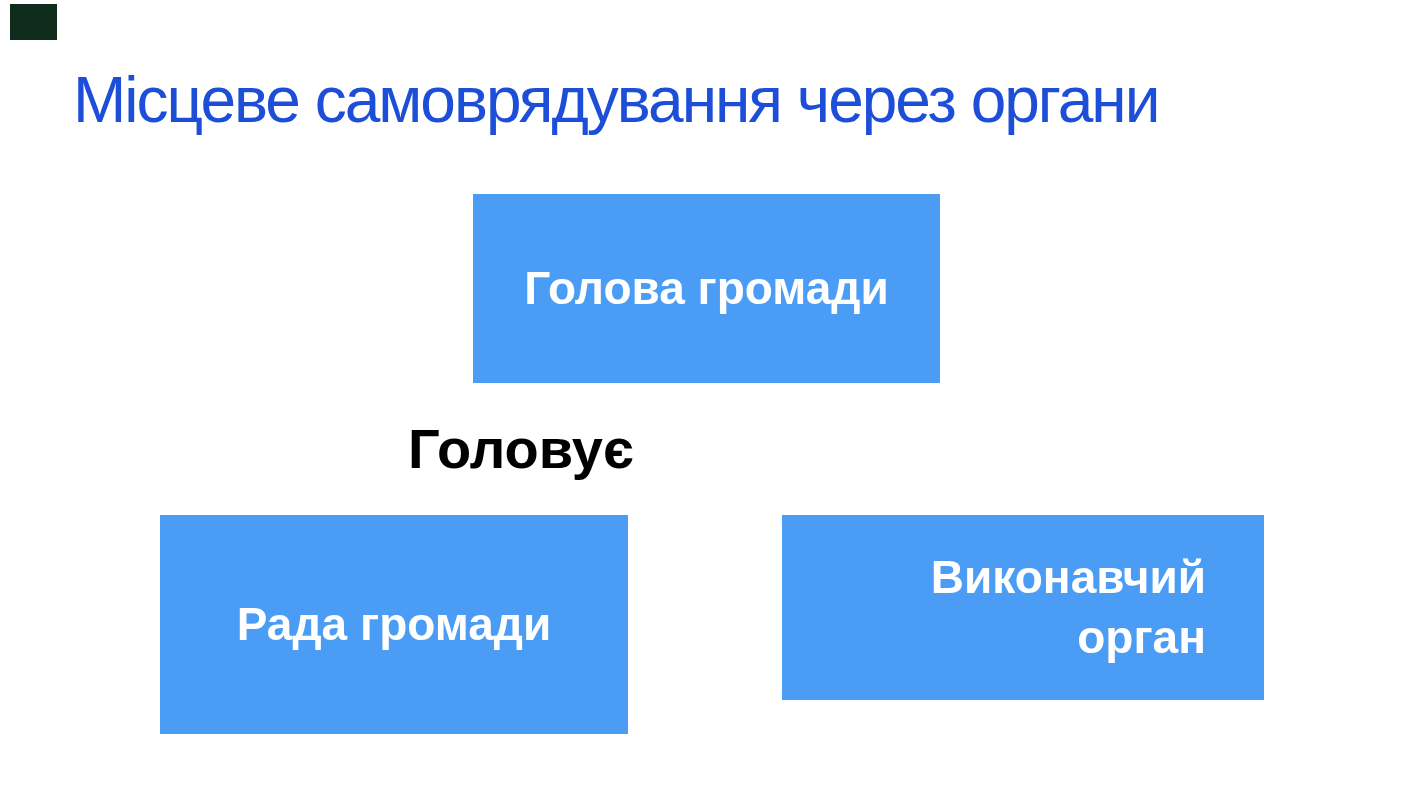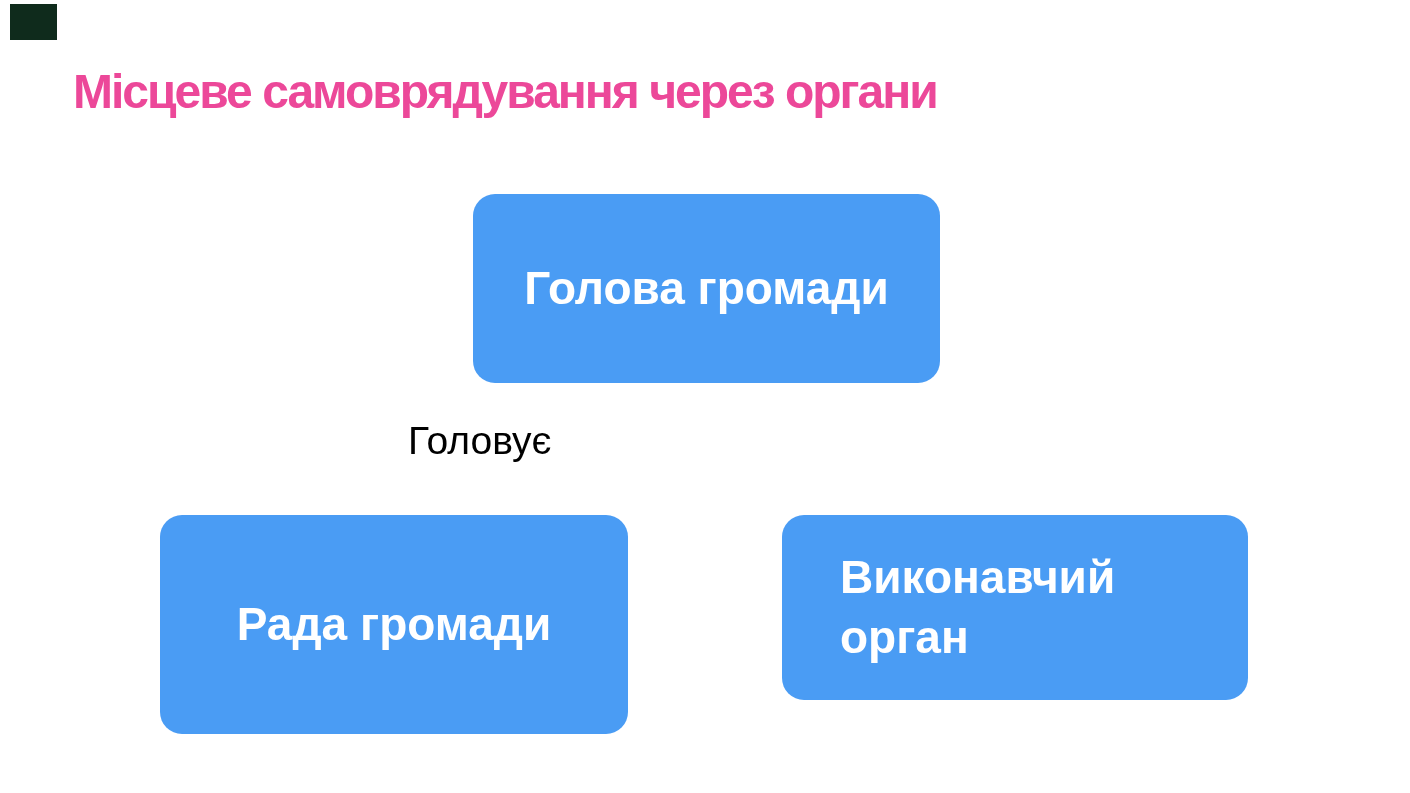--- a/index.html
+++ b/index.html
@@ -21,66 +21,66 @@
     top: 4px;
     width: 47px;
     height: 36px;
     background: #0f2b1c;
   }
   .title {
     position: absolute;
     left: 73px;
     top: 68px;
     margin: 0;
-    font-size: 48px;
+    font-size: 64px;
     line-height: 1.0;
-    font-weight: 700;
+    font-weight: 400;
     letter-spacing: -2px;
-    color: #ec4899;
+    color: #1d4ed8;
     white-space: nowrap;
   }
   .box {
     position: absolute;
     background: #4a9cf4;
     color: #ffffff;
     display: flex;
     align-items: center;
     justify-content: center;
-    text-align: left;
+    text-align: right;
     font-size: 46px;
     font-weight: 700;
     line-height: 1.3;
-    border-radius: 22px;
   }
   .box-top {
     left: 473px;
     top: 194px;
     width: 467px;
     height: 189px;
   }
   .box-left {
     left: 160px;
     top: 515px;
     width: 468px;
     height: 219px;
   }
   .box-right {
     left: 782px;
     top: 515px;
     width: 466px;
     height: 185px;
+    padding-left: 16px;
   }
   .box-right .box-label {
     max-width: 350px;
   }
   .relation {
     position: absolute;
     top: 421px;
-    font-size: 39px;
-    font-weight: 400;
+    font-size: 56px;
+    font-weight: 700;
     line-height: 1.0;
     color: #000000;
     white-space: nowrap;
   }
   .relation-left {
     left: 408px;
   }
   .relation-right {
     left: 786px;
   }

